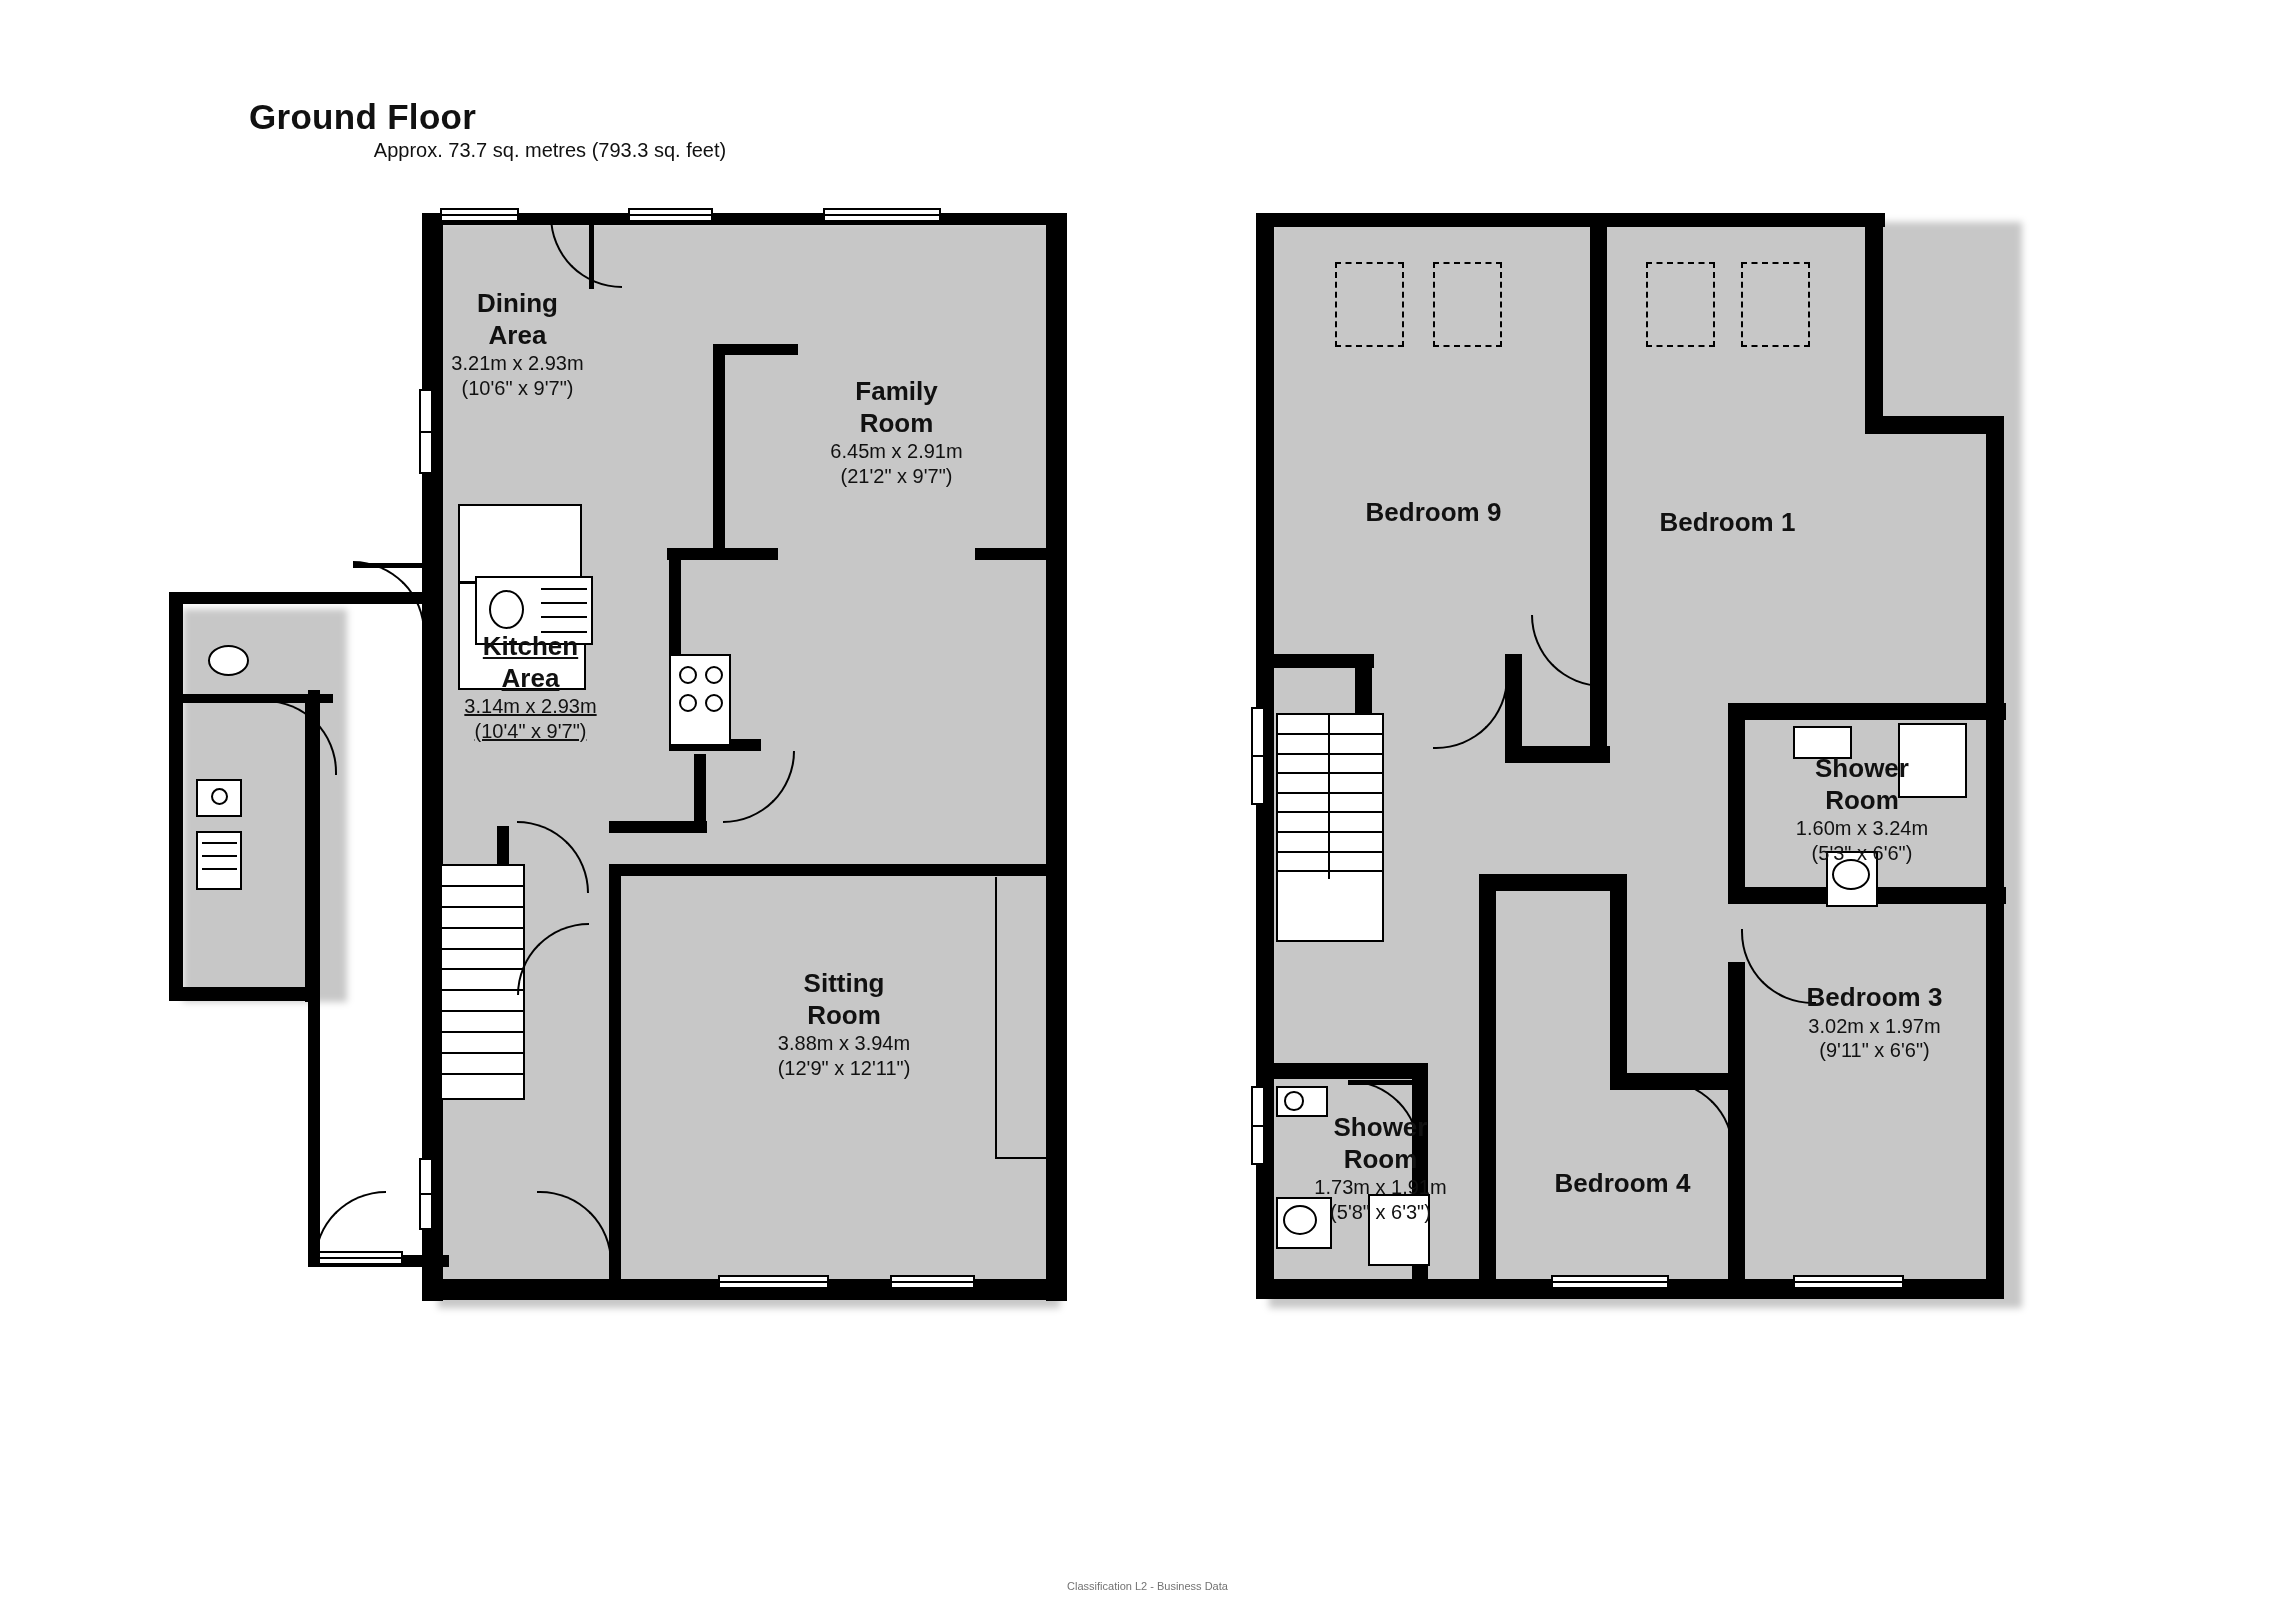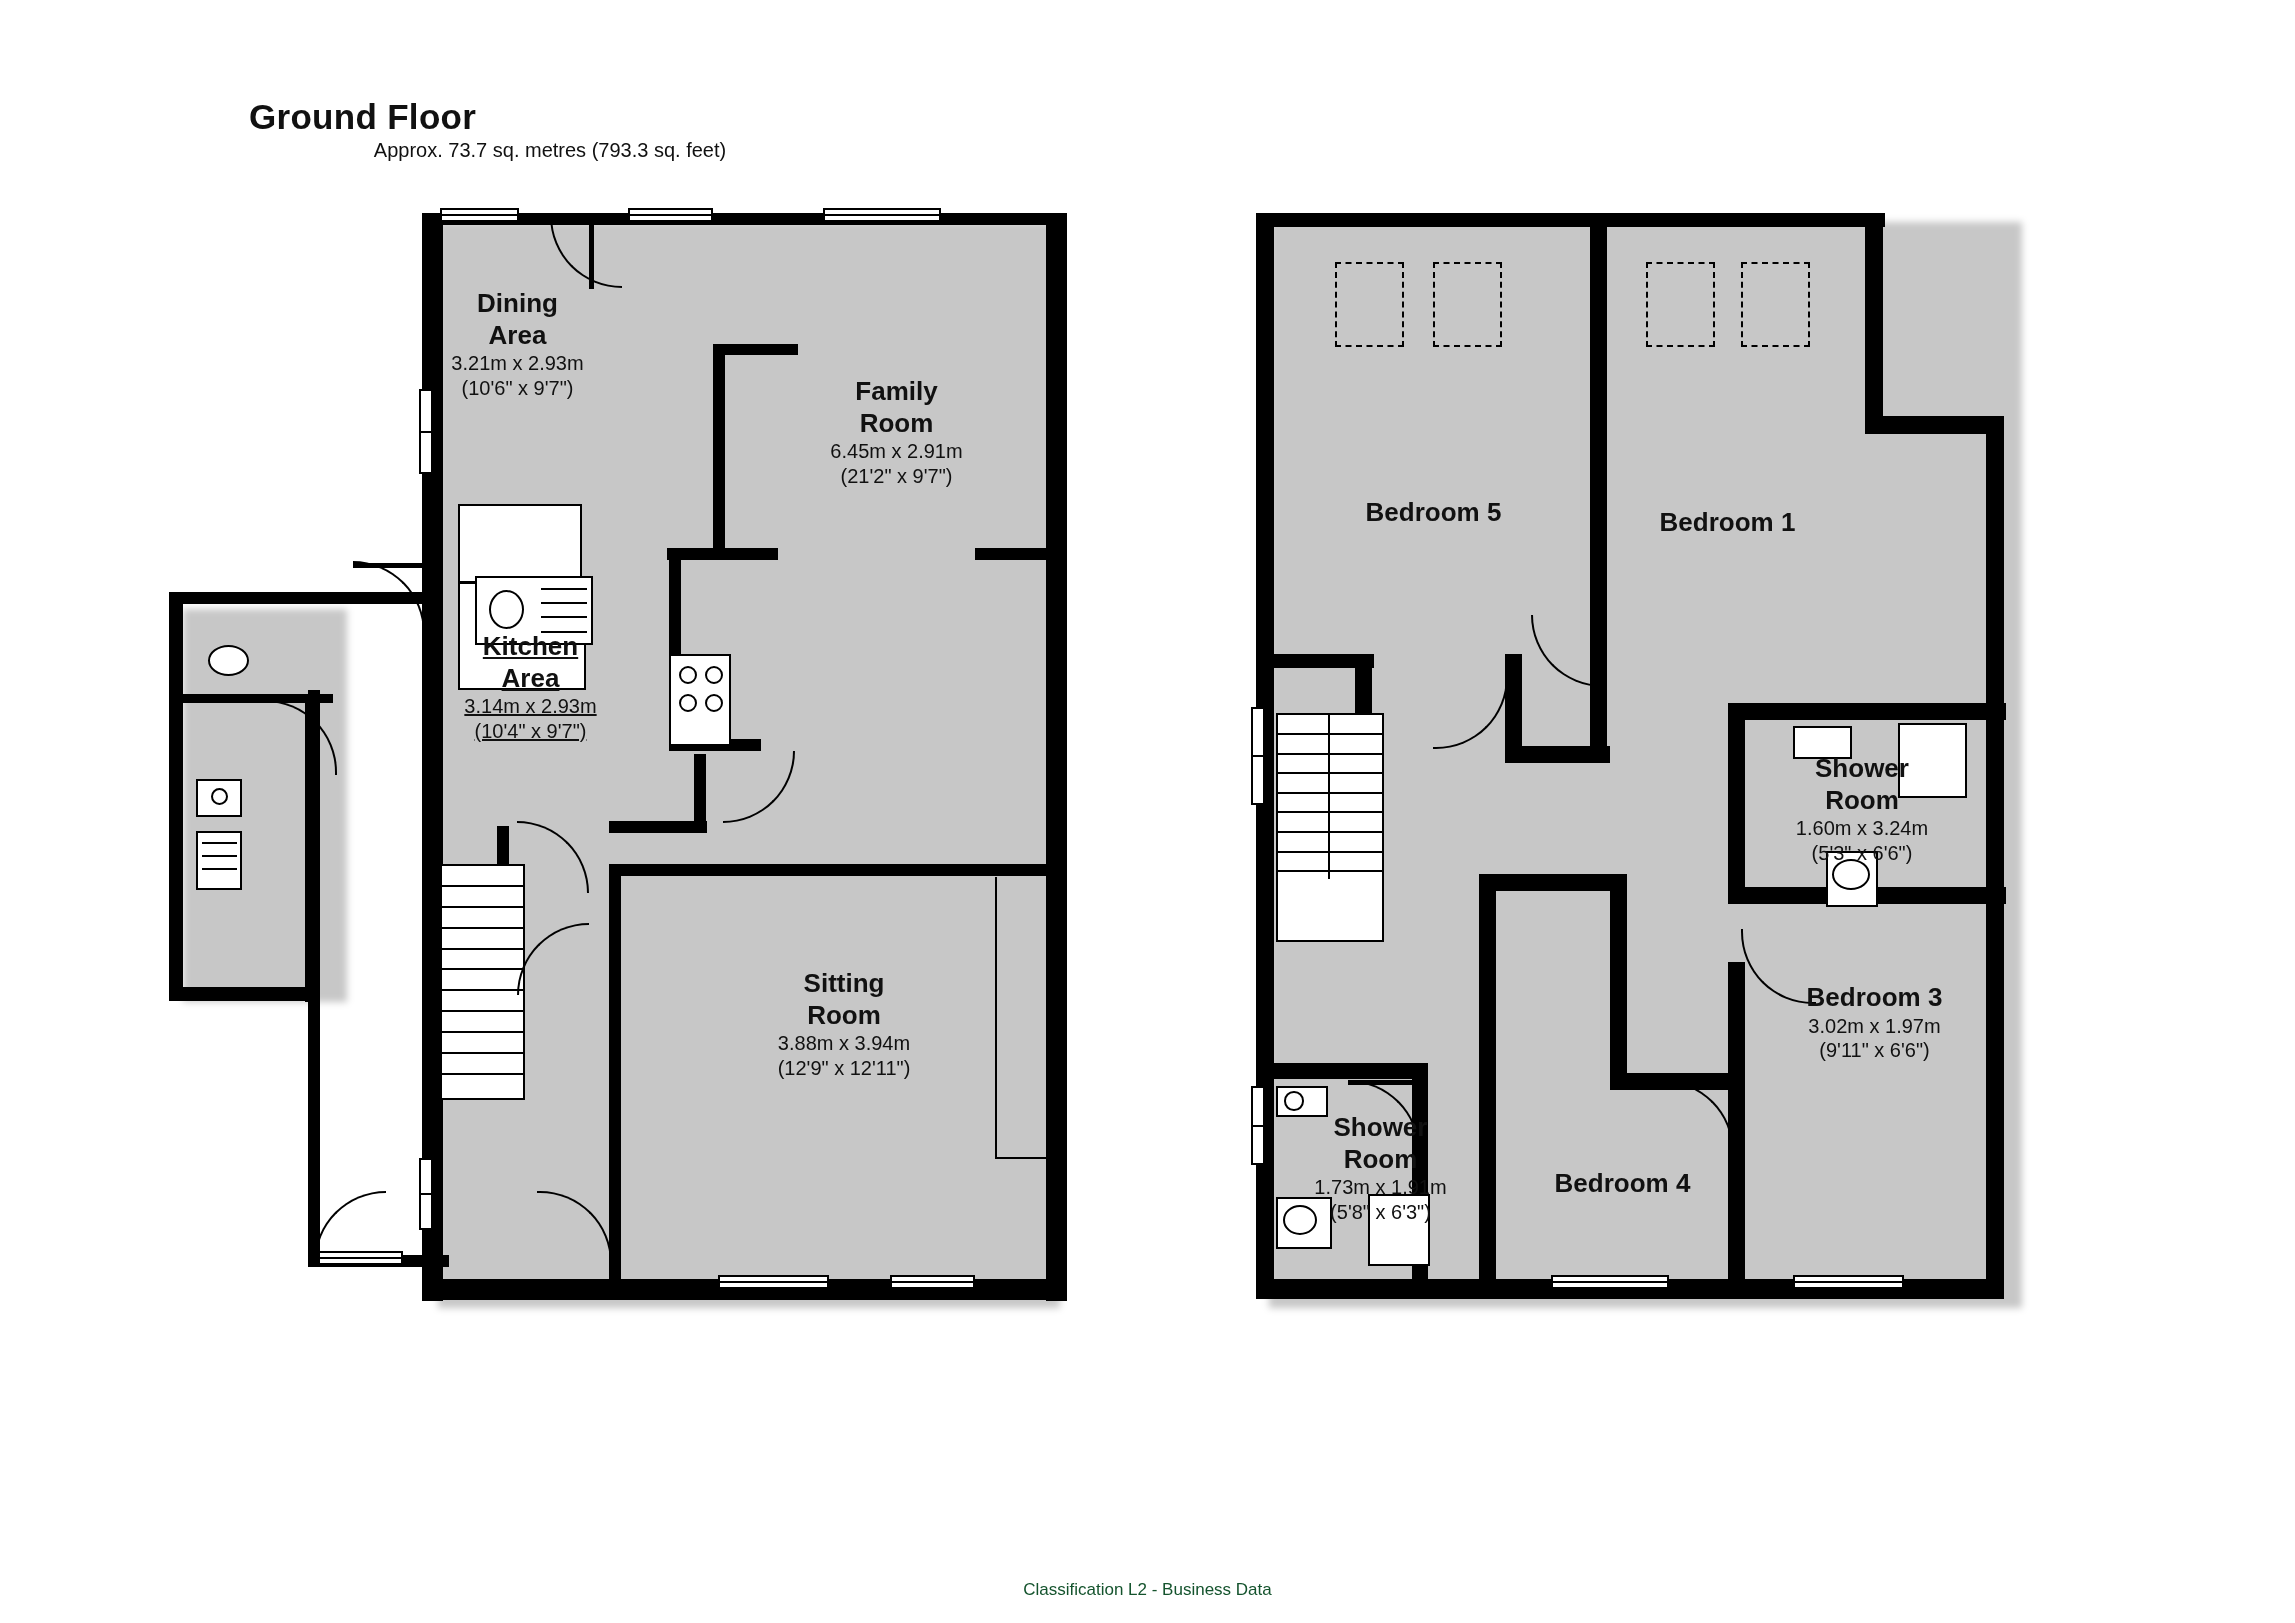--- a/index.html
+++ b/index.html
@@ -23,21 +23,21 @@
   .door-leaf{position:absolute;background:#000;}
   .shadow{position:absolute;background:rgba(0,0,0,0.22);filter:blur(3.9px);}
 
   .stairs{position:absolute;border:2px solid #000;background:#fff;box-sizing:border-box;}
   .step{position:absolute;background:#000;height:2px;}
   .stepv{position:absolute;background:#000;width:2px;}
 
   .oval{position:absolute;border:2px solid #000;border-radius:50%;background:#fff;box-sizing:border-box;}
   .circ{position:absolute;border:2px solid #000;border-radius:50%;background:#fff;box-sizing:border-box;}
 
-  .footer{position:absolute;left:0;width:2295px;text-align:center;font-size:17px;color:#14532d;}
+  .footer{position:absolute;left:0;width:2295px;text-align:center;font-size:11px;color:#737373;}
 </style>
 </head>
 <body>
 
 <div class="plan">
 
   <div class="floor-title" style="left:249px;top:97px;width:602px;">Ground Floor</div>
   <div class="floor-sub" style="left:249px;top:139px;width:602px;">Approx.  73.7 sq. metres (793.3 sq. feet)</div>
 
   <div class="shadow" style="left:438px;top:222px;width:622px;height:1086px;"></div>
@@ -232,21 +232,21 @@
   <div class="boxthin" style="left:1368px;top:1194px;width:62px;height:72px;"></div>
 
   <div class="door-arc" style="left:1433px;top:674px;width:75px;height:75px;border-radius:0 0 72px 0;border-top:none;border-left:none;"></div>
   <div class="door-arc" style="left:1531px;top:615px;width:72px;height:72px;border-radius:0 0 0 72px;border-top:none;border-right:none;"></div>
   <div class="door-arc" style="left:1741px;top:929px;width:75px;height:75px;border-radius:0 0 0 72px;border-top:none;border-right:none;"></div>
   <div class="door-arc" style="left:1662px;top:1080px;width:72px;height:72px;border-radius:0 72px 0 0;border-bottom:none;border-left:none;"></div>
   <div class="door-arc" style="left:1348px;top:1080px;width:72px;height:72px;border-radius:0 72px 0 0;border-bottom:none;border-left:none;"></div>
   <div class="door-leaf" style="left:1348px;top:1080px;width:72px;height:5.2px;"></div>
 
   <div class="room-label" style="left:1309px;top:497px;width:249px;">
-    <div class="room-name">Bedroom 5</div>
+    <div class="room-name">Bedroom 9</div>
   </div>
 
   <div class="room-label" style="left:1603px;top:507px;width:249px;">
     <div class="room-name">Bedroom 1</div>
   </div>
 
   <div class="room-label" style="left:1741px;top:753px;width:242px;">
     <div class="room-name">Shower</div>
     <div class="room-name">Room</div>
     <div class="room-dim">1.60m x 3.24m</div>

